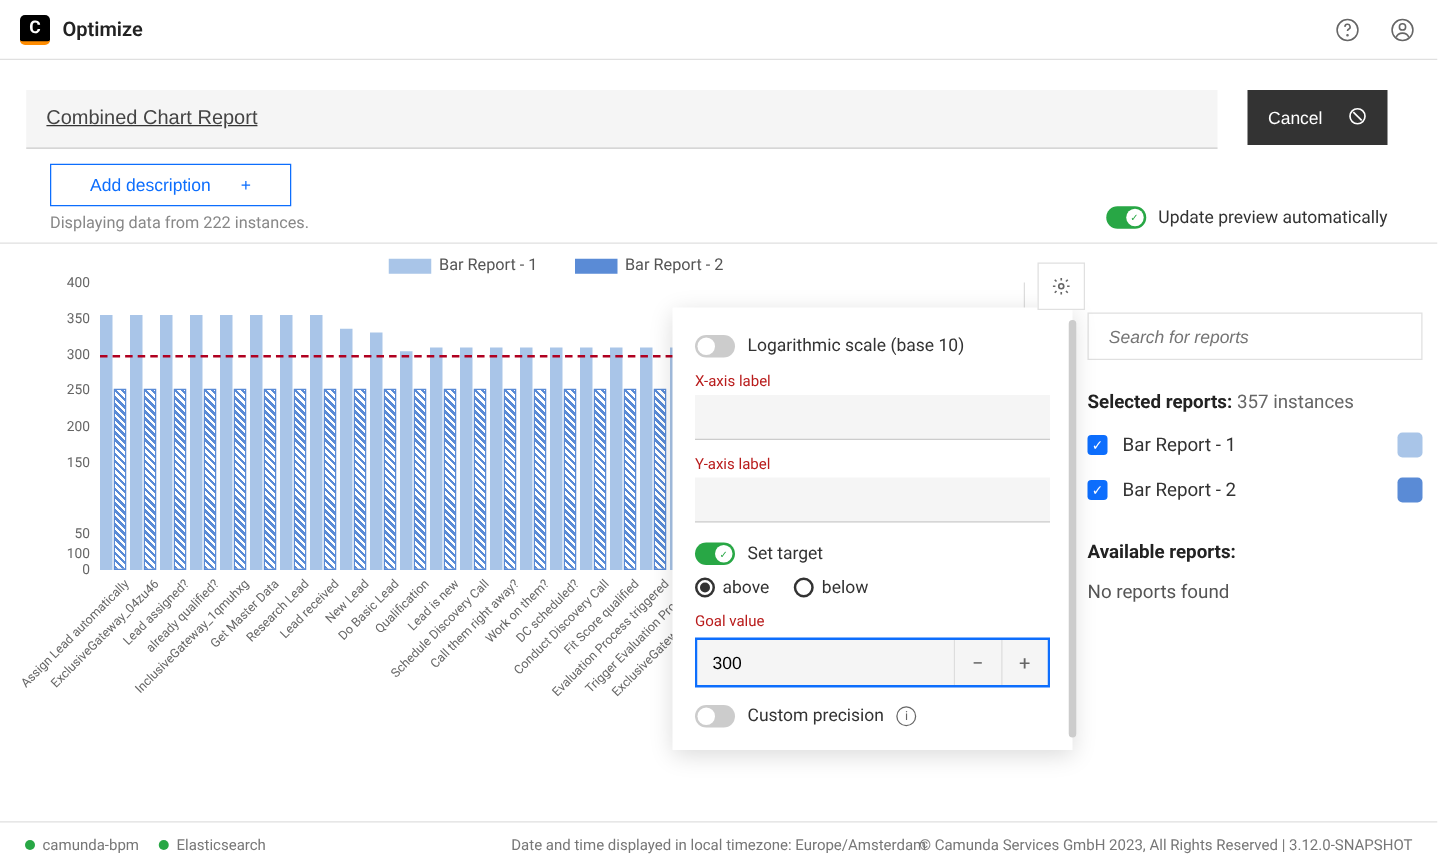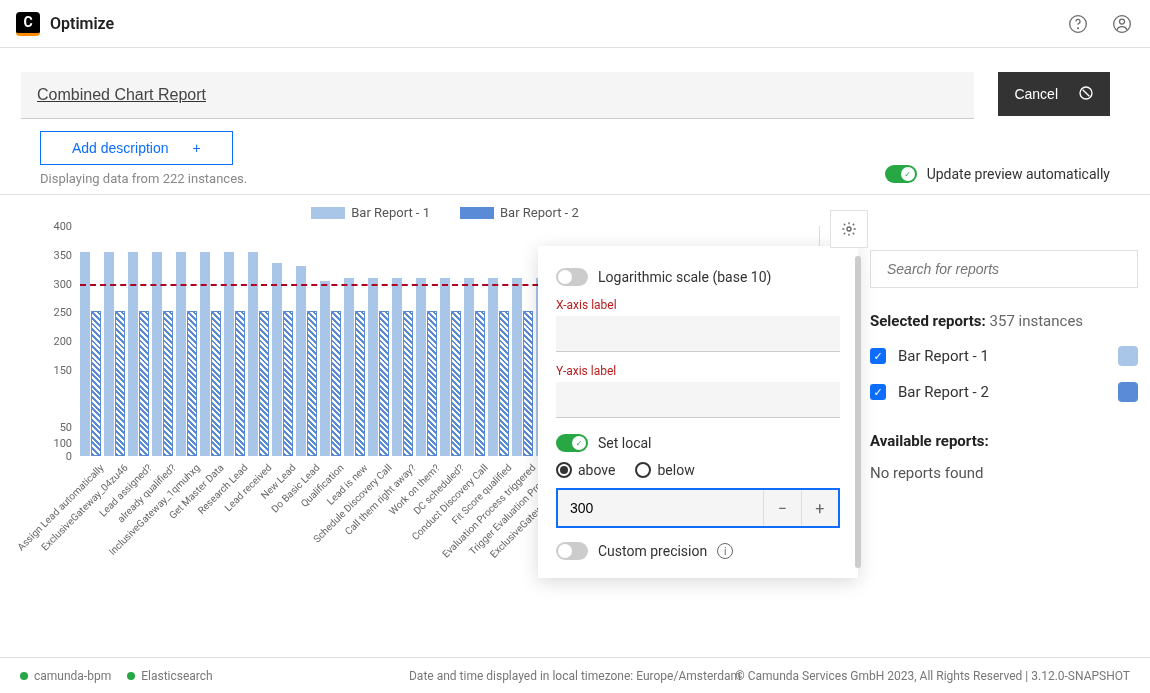--- a/index.html
+++ b/index.html
@@ -346,32 +346,33 @@
     <span>Logarithmic scale (base 10)</span>
   </div>
   <div class="field-label">X-axis label</div>
   <input class="field-input" style="">
   <div class="field-label">Y-axis label</div>
   <input class="field-input" style="">
   <div class="settings-row" style="margin-top:16px">
     <div class="toggle on">
         <div class="knob"></div>
       </div>
-    <span>Set local</span>
+    <span>Set target</span>
   </div>
   <div class="radio-row">
     <div class="radio-opt">
         <div class="radio checked"></div>
         <span>above</span>
       </div>
     <div class="radio-opt">
         <div class="radio"></div>
         <span>below</span>
       </div>
   </div>
+  <div class="field-label">Goal value</div>
   <div class="goal-input-wrap">
     <input value="300" style="">
     <div class="stepper-btn">−</div>
     <div class="stepper-btn">+</div>
   </div>
   <div class="settings-row" style="margin-top:14px">
     <div class="toggle off">
         <div class="knob"></div>
       </div>
     <span>Custom precision</span>

